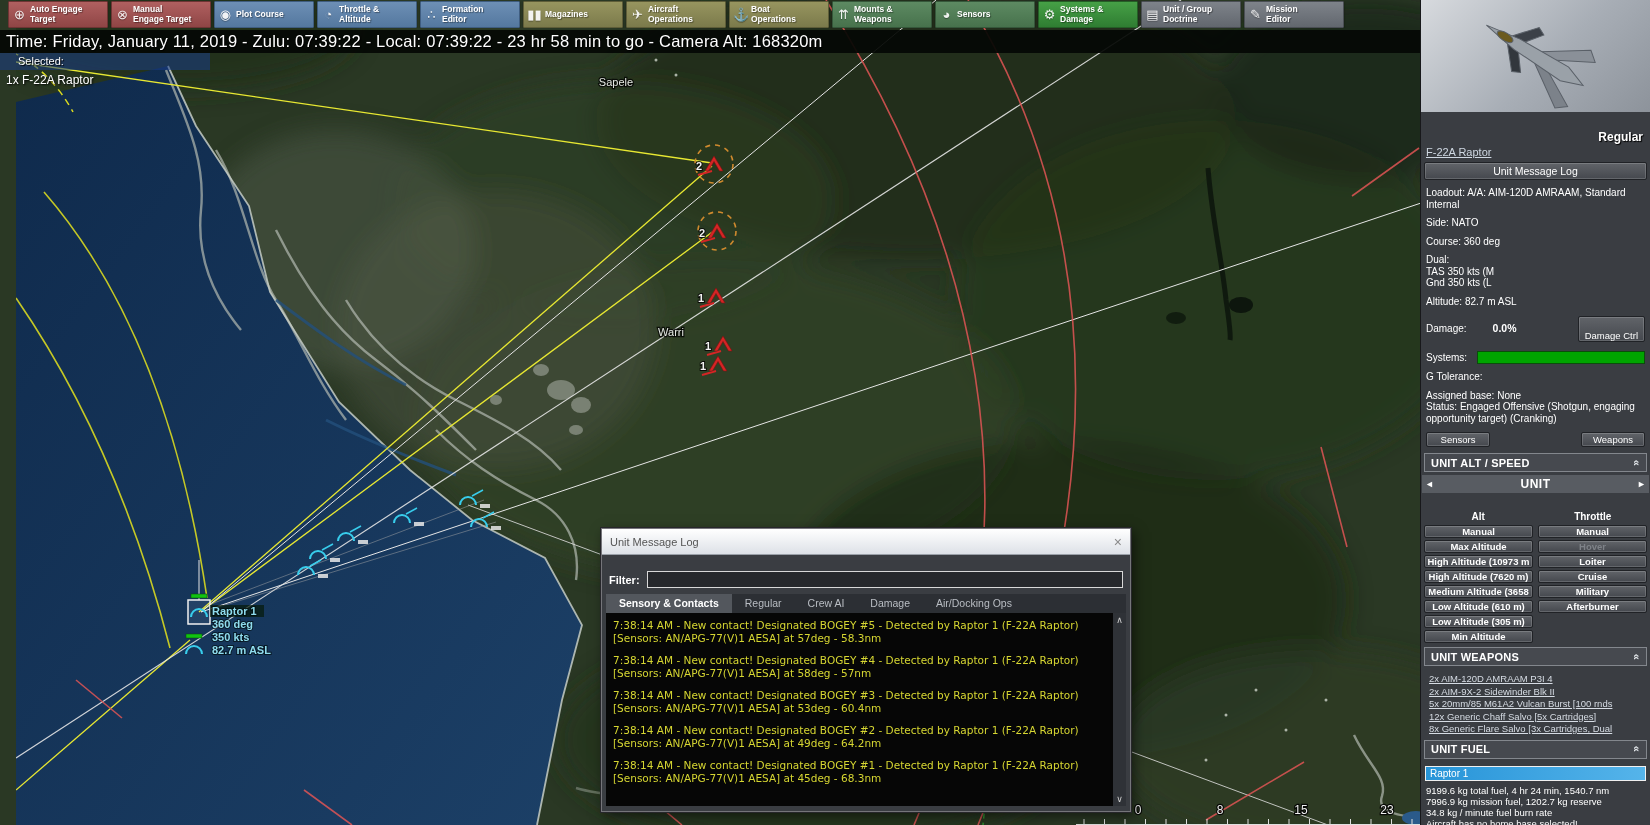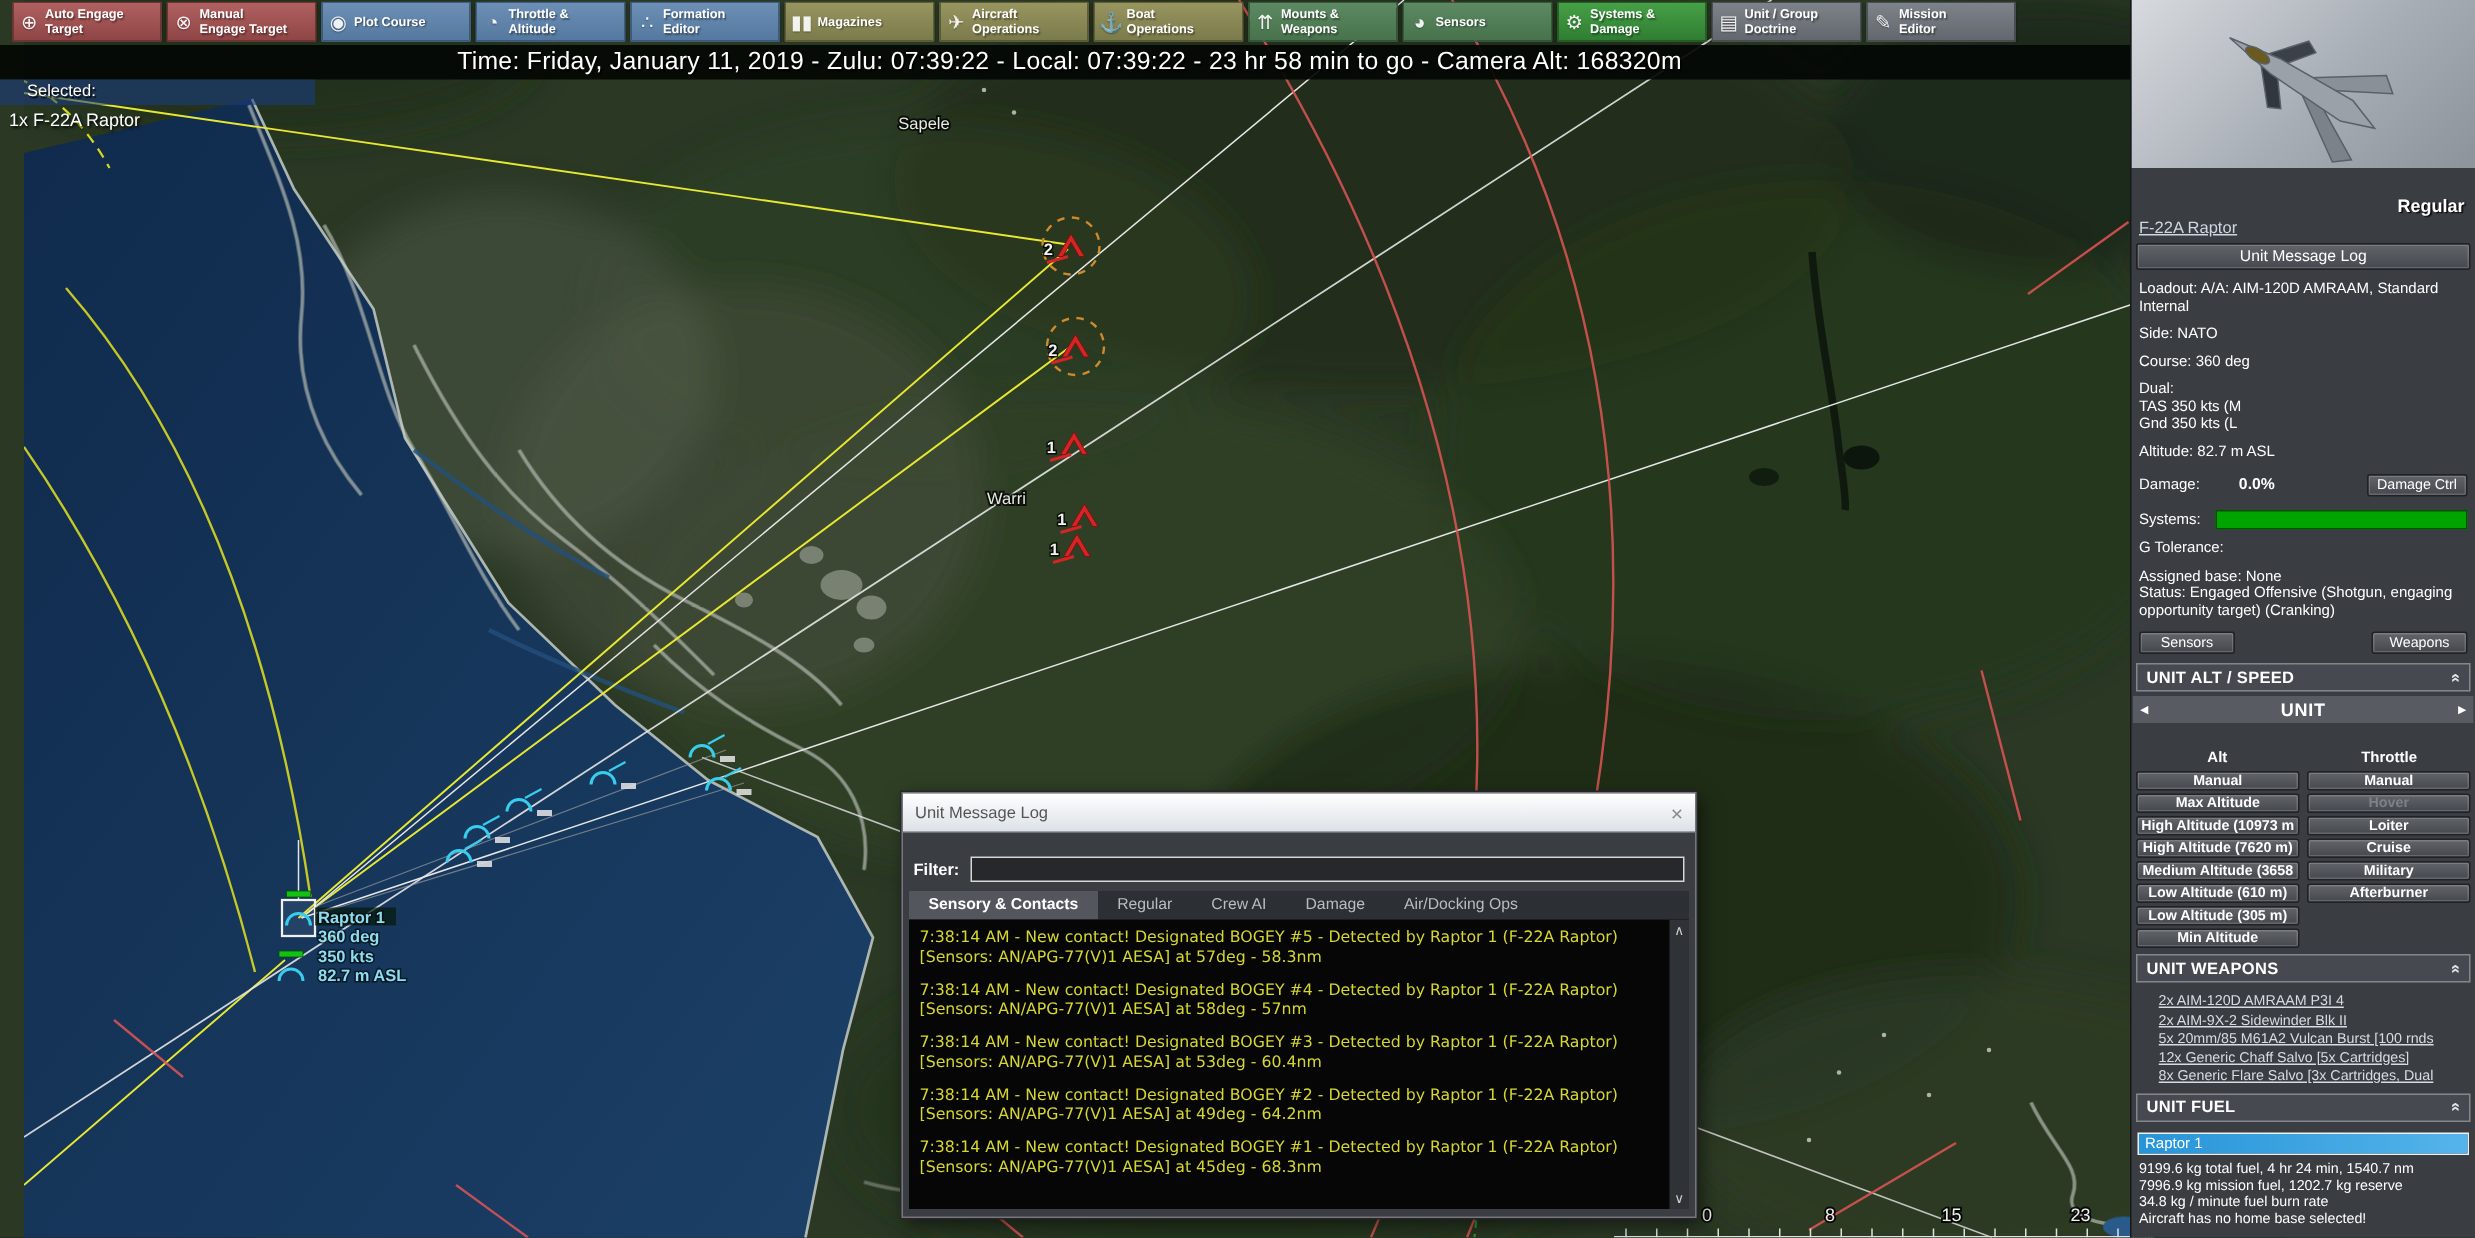--- a/index.html
+++ b/index.html
@@ -25,21 +25,21 @@
   .g-red{background:linear-gradient(#b06060,#8f4545);border-color:#6e3434;}
   .g-blue{background:linear-gradient(#6d8fb5,#54789f);border-color:#3f5d80;}
   .g-olive{background:linear-gradient(#97955f,#7b7a4b);border-color:#5e5d38;}
   .g-green{background:linear-gradient(#5d8a62,#47724c);border-color:#35573a;}
   .g-green2{background:linear-gradient(#46a046,#2f7d32);border-color:#245f26;}
   .g-gray{background:linear-gradient(#7e838a,#62676e);border-color:#4a4e54;}
 
   
   #timebar{position:absolute;top:30px;left:0;width:1420px;height:23px;background:rgba(4,7,4,.93);
            color:#fff;font-size:16.5px;display:flex;align-items:center;padding-left:6px;box-sizing:border-box;
-           text-shadow:1px 1px 1px #000;letter-spacing:.2px;justify-content:center;}
+           text-shadow:1px 1px 1px #000;letter-spacing:.2px;}
   #selected-overlay{position:absolute;top:53px;left:0;}
   .sel-box{background:rgba(25,60,135,.55);width:210px;box-sizing:border-box;padding:2px 8px 3px 18px;
            font-size:11px;color:#fff;text-shadow:1px 1px 1px #000;}
   .sel-unit{font-size:12px;color:#fff;margin:3px 0 0 6px;text-shadow:1px 1px 2px #000;}
 
   
   #uml{position:absolute;left:601px;top:528px;width:530px;background:#3a3d42;border:1px solid #75757a;
        box-shadow:0 0 0 1px #26262a,3px 4px 12px rgba(0,0,0,.55);box-sizing:border-box;}
   .uml-title{height:25px;background:linear-gradient(#ffffff,#dde1e7);display:flex;align-items:center;
              padding:0 8px;color:#555;font-size:11px;border-bottom:1px solid #9aa0a8;}
@@ -66,37 +66,37 @@
   .regular{text-align:right;font-weight:bold;font-size:12px;padding:18px 7px 0;height:16px;text-shadow:1px 1px 1px #000;}
   .unit-link{color:#cfd8e2;text-decoration:underline;font-size:11px;margin:0 0 3px 5px;display:inline-block;}
   .sb-btn{background:linear-gradient(#616469,#45484e);border:1px solid #202226;
           box-shadow:inset 0 0 0 1px rgba(255,255,255,.16);border-radius:2px;color:#fff;
           font-weight:bold;text-align:center;box-sizing:border-box;}
   .uml-open-btn{display:block;margin:1px 3px 7px;height:18px;line-height:17px;font-size:10.5px;font-weight:normal;}
   .info{padding:0 5px;line-height:11.5px;}
   .gap{margin-top:7px;}
   .drow{display:flex;align-items:center;margin-top:9px;}
   .dval{font-weight:bold;margin-left:26px;font-size:10.5px;}
-  .dctrl{margin-left:auto;height:15px;line-height:14px;padding:0 6px;font-size:9.5px;font-weight:normal;}
+  .dctrl{margin-left:auto;height:15px;line-height:14px;padding:12px 6px;font-size:9.5px;font-weight:normal;}
   .srow{display:flex;align-items:center;margin-top:9px;}
   .sysbar{flex:1;height:11px;background:#00a400;border:1px solid #0a4d0a;margin-left:10px;}
   .sens-weap{display:flex;justify-content:space-between;margin:8px 5px 6px;}
   .sw-btn{width:64px;height:15px;line-height:14px;font-size:9.5px;font-weight:normal;}
   .panel-header{height:17px;background:#46494f;border:1px solid #83878d;margin:4px 3px 3px;display:flex;
                 align-items:center;padding:0 6px;font-weight:bold;font-size:11px;letter-spacing:.2px;}
   .dblchev{margin-left:auto;transform:rotate(90deg);font-size:11px;color:#e2e6ea;font-weight:bold;}
   .unit-nav{display:flex;align-items:center;background:#585c62;margin:0 1px;height:18px;font-weight:bold;font-size:12px;}
   .unit-nav .scope{flex:1;text-align:center;letter-spacing:.5px;}
   .arr{width:15px;text-align:center;font-size:9px;color:#fff;}
   .cols{display:flex;font-weight:bold;font-size:10px;height:13px;margin-top:18px;}
   .cols span{flex:1;text-align:center;}
   #altgrid{display:grid;grid-template-columns:1fr 1fr;gap:2px 5px;margin:1px 3px;}
   .grid-btn{height:13px;line-height:12px;padding:0 2px;overflow:hidden;white-space:nowrap;font-size:9.5px;}
   .grid-btn.disabled{color:#7e8288;}
-  #weaponlist{margin:7px 18px 2px;}
+  #weaponlist{margin:7px 8px 2px;}
   .wlink{color:#d6dce4;text-decoration:underline;font-size:9.5px;line-height:12.5px;white-space:nowrap;overflow:hidden;}
   .fuel-box{margin:7px 4px 4px;border:1px solid #f0f0f0;background:#dfe3e8;height:13px;}
   .fuel-sel{height:13px;line-height:13px;background:linear-gradient(90deg,#2794d8,#55b4ea);color:#fff;
             font-size:10px;padding:0 4px;}
   #fuellines{margin:3px 5px;line-height:11px;font-size:9.5px;}
 </style>
 </head>
 <body>
 
 <div id="stage">

